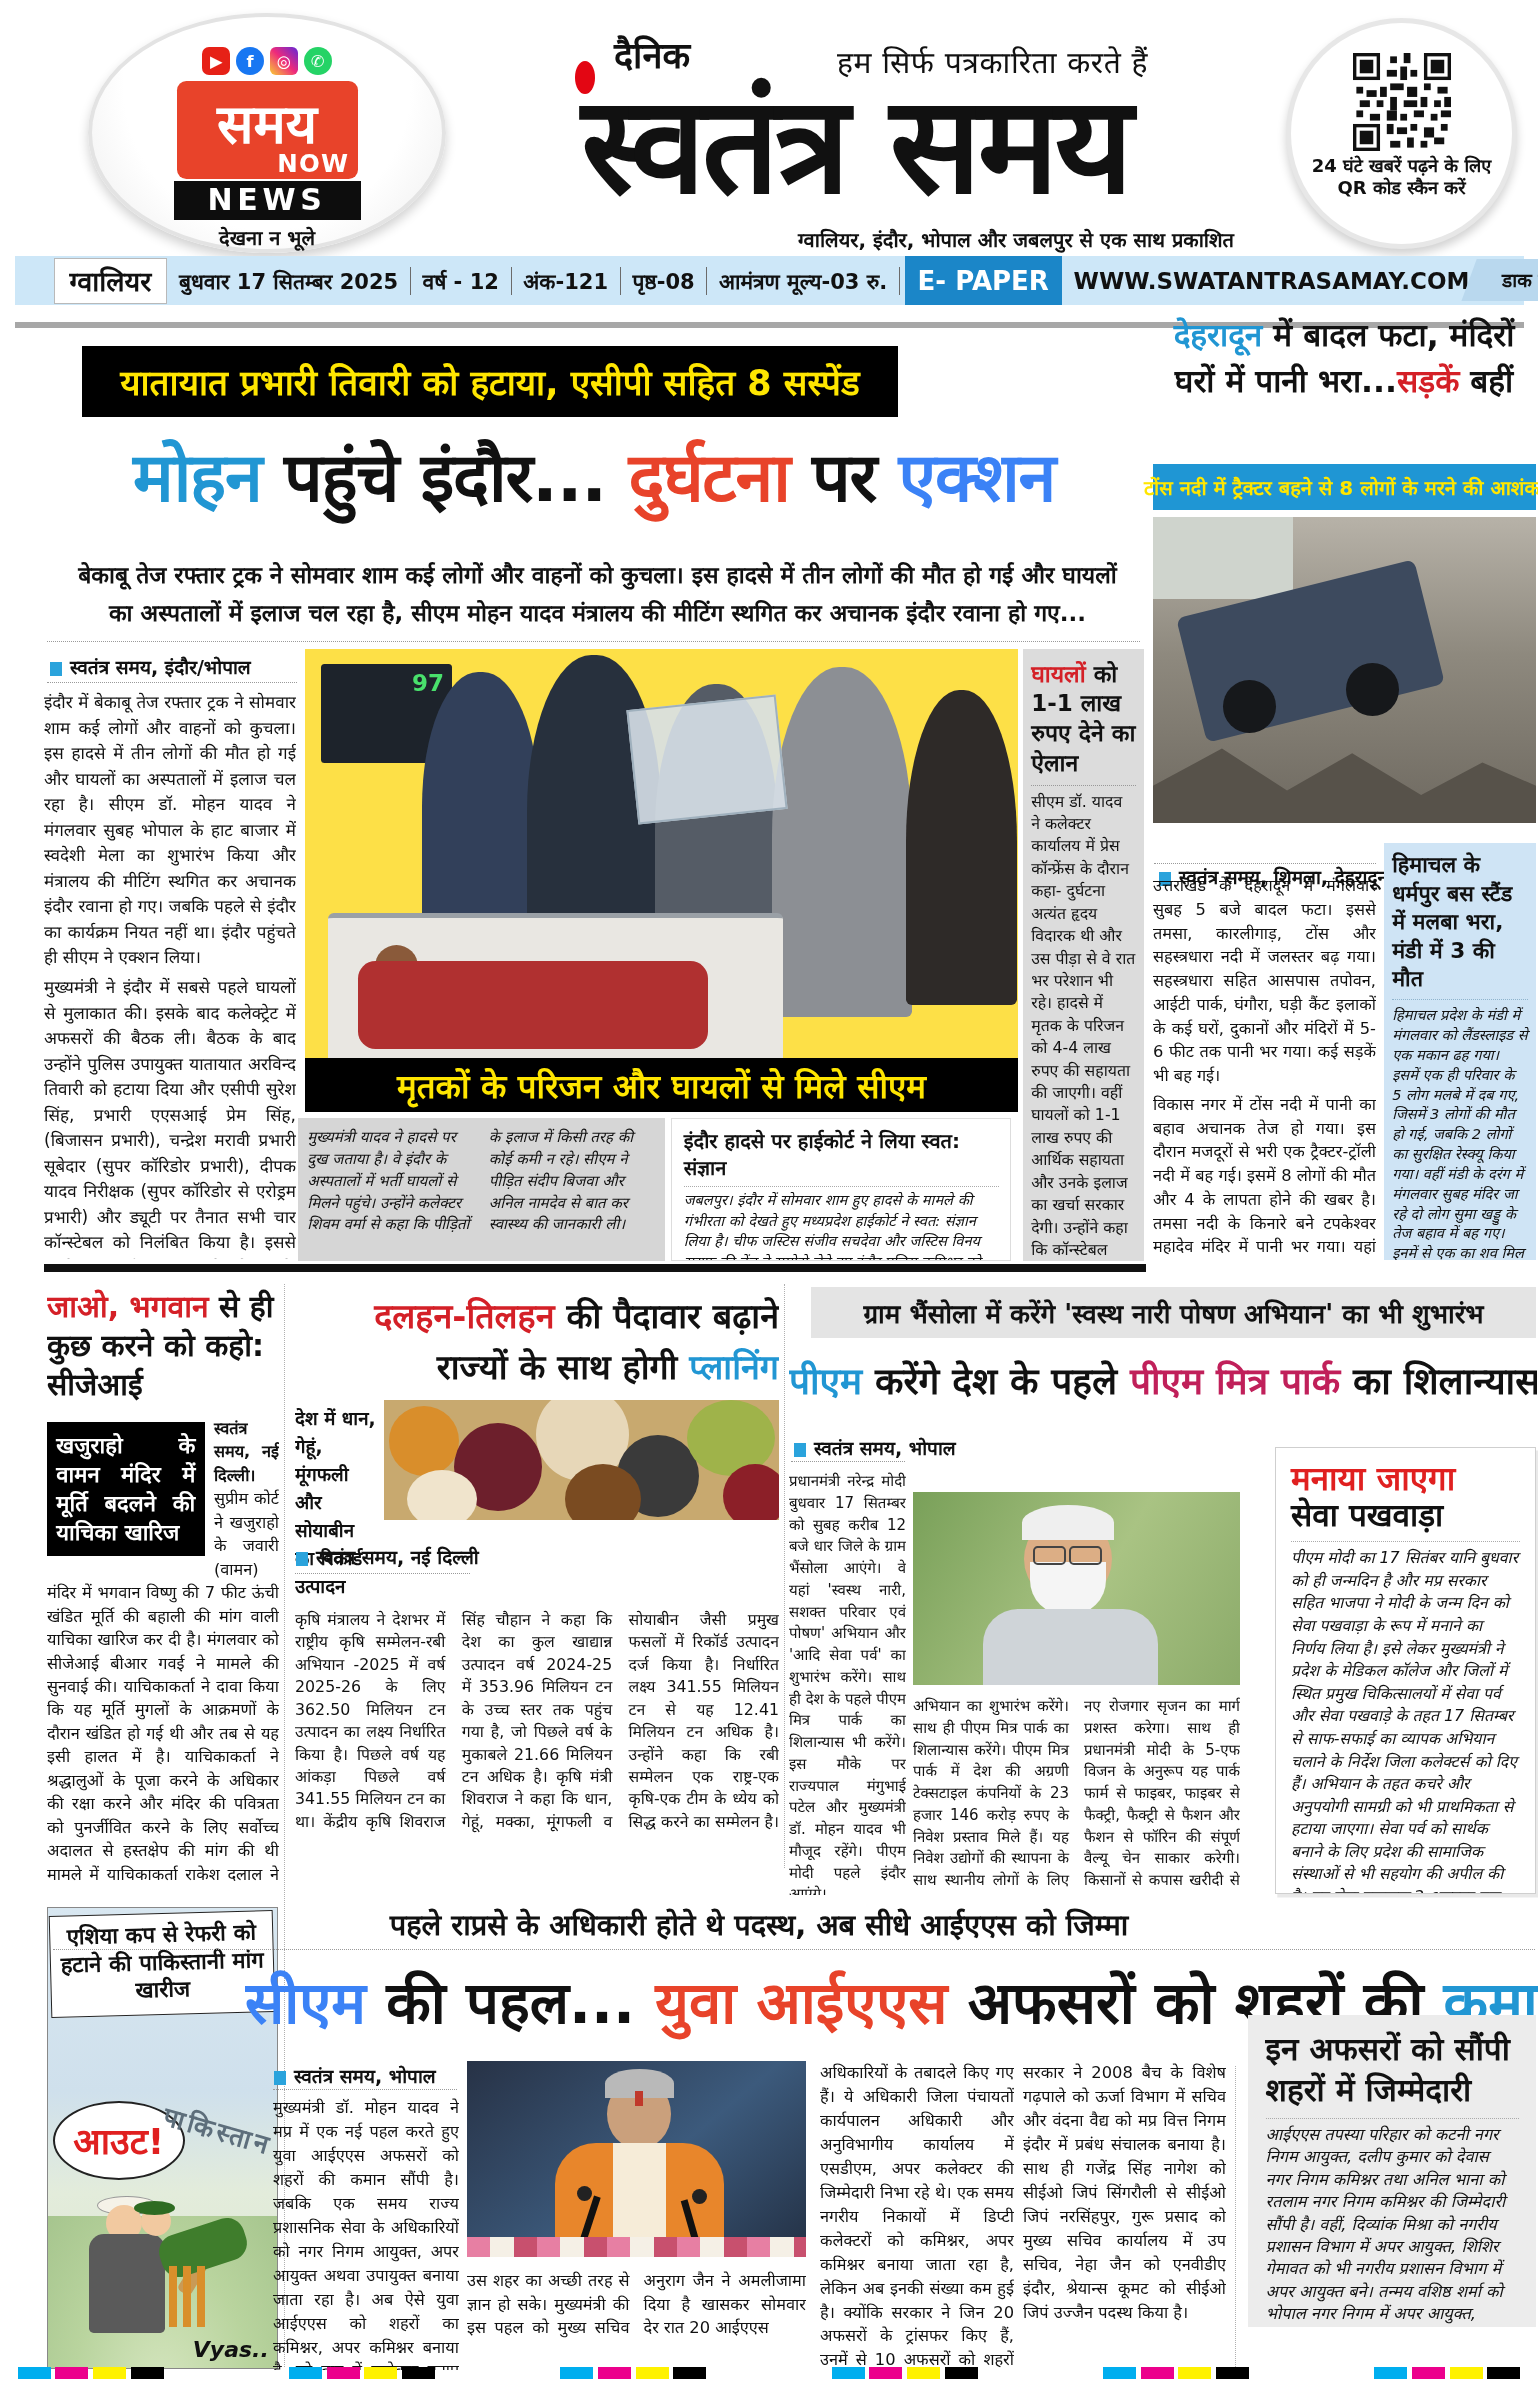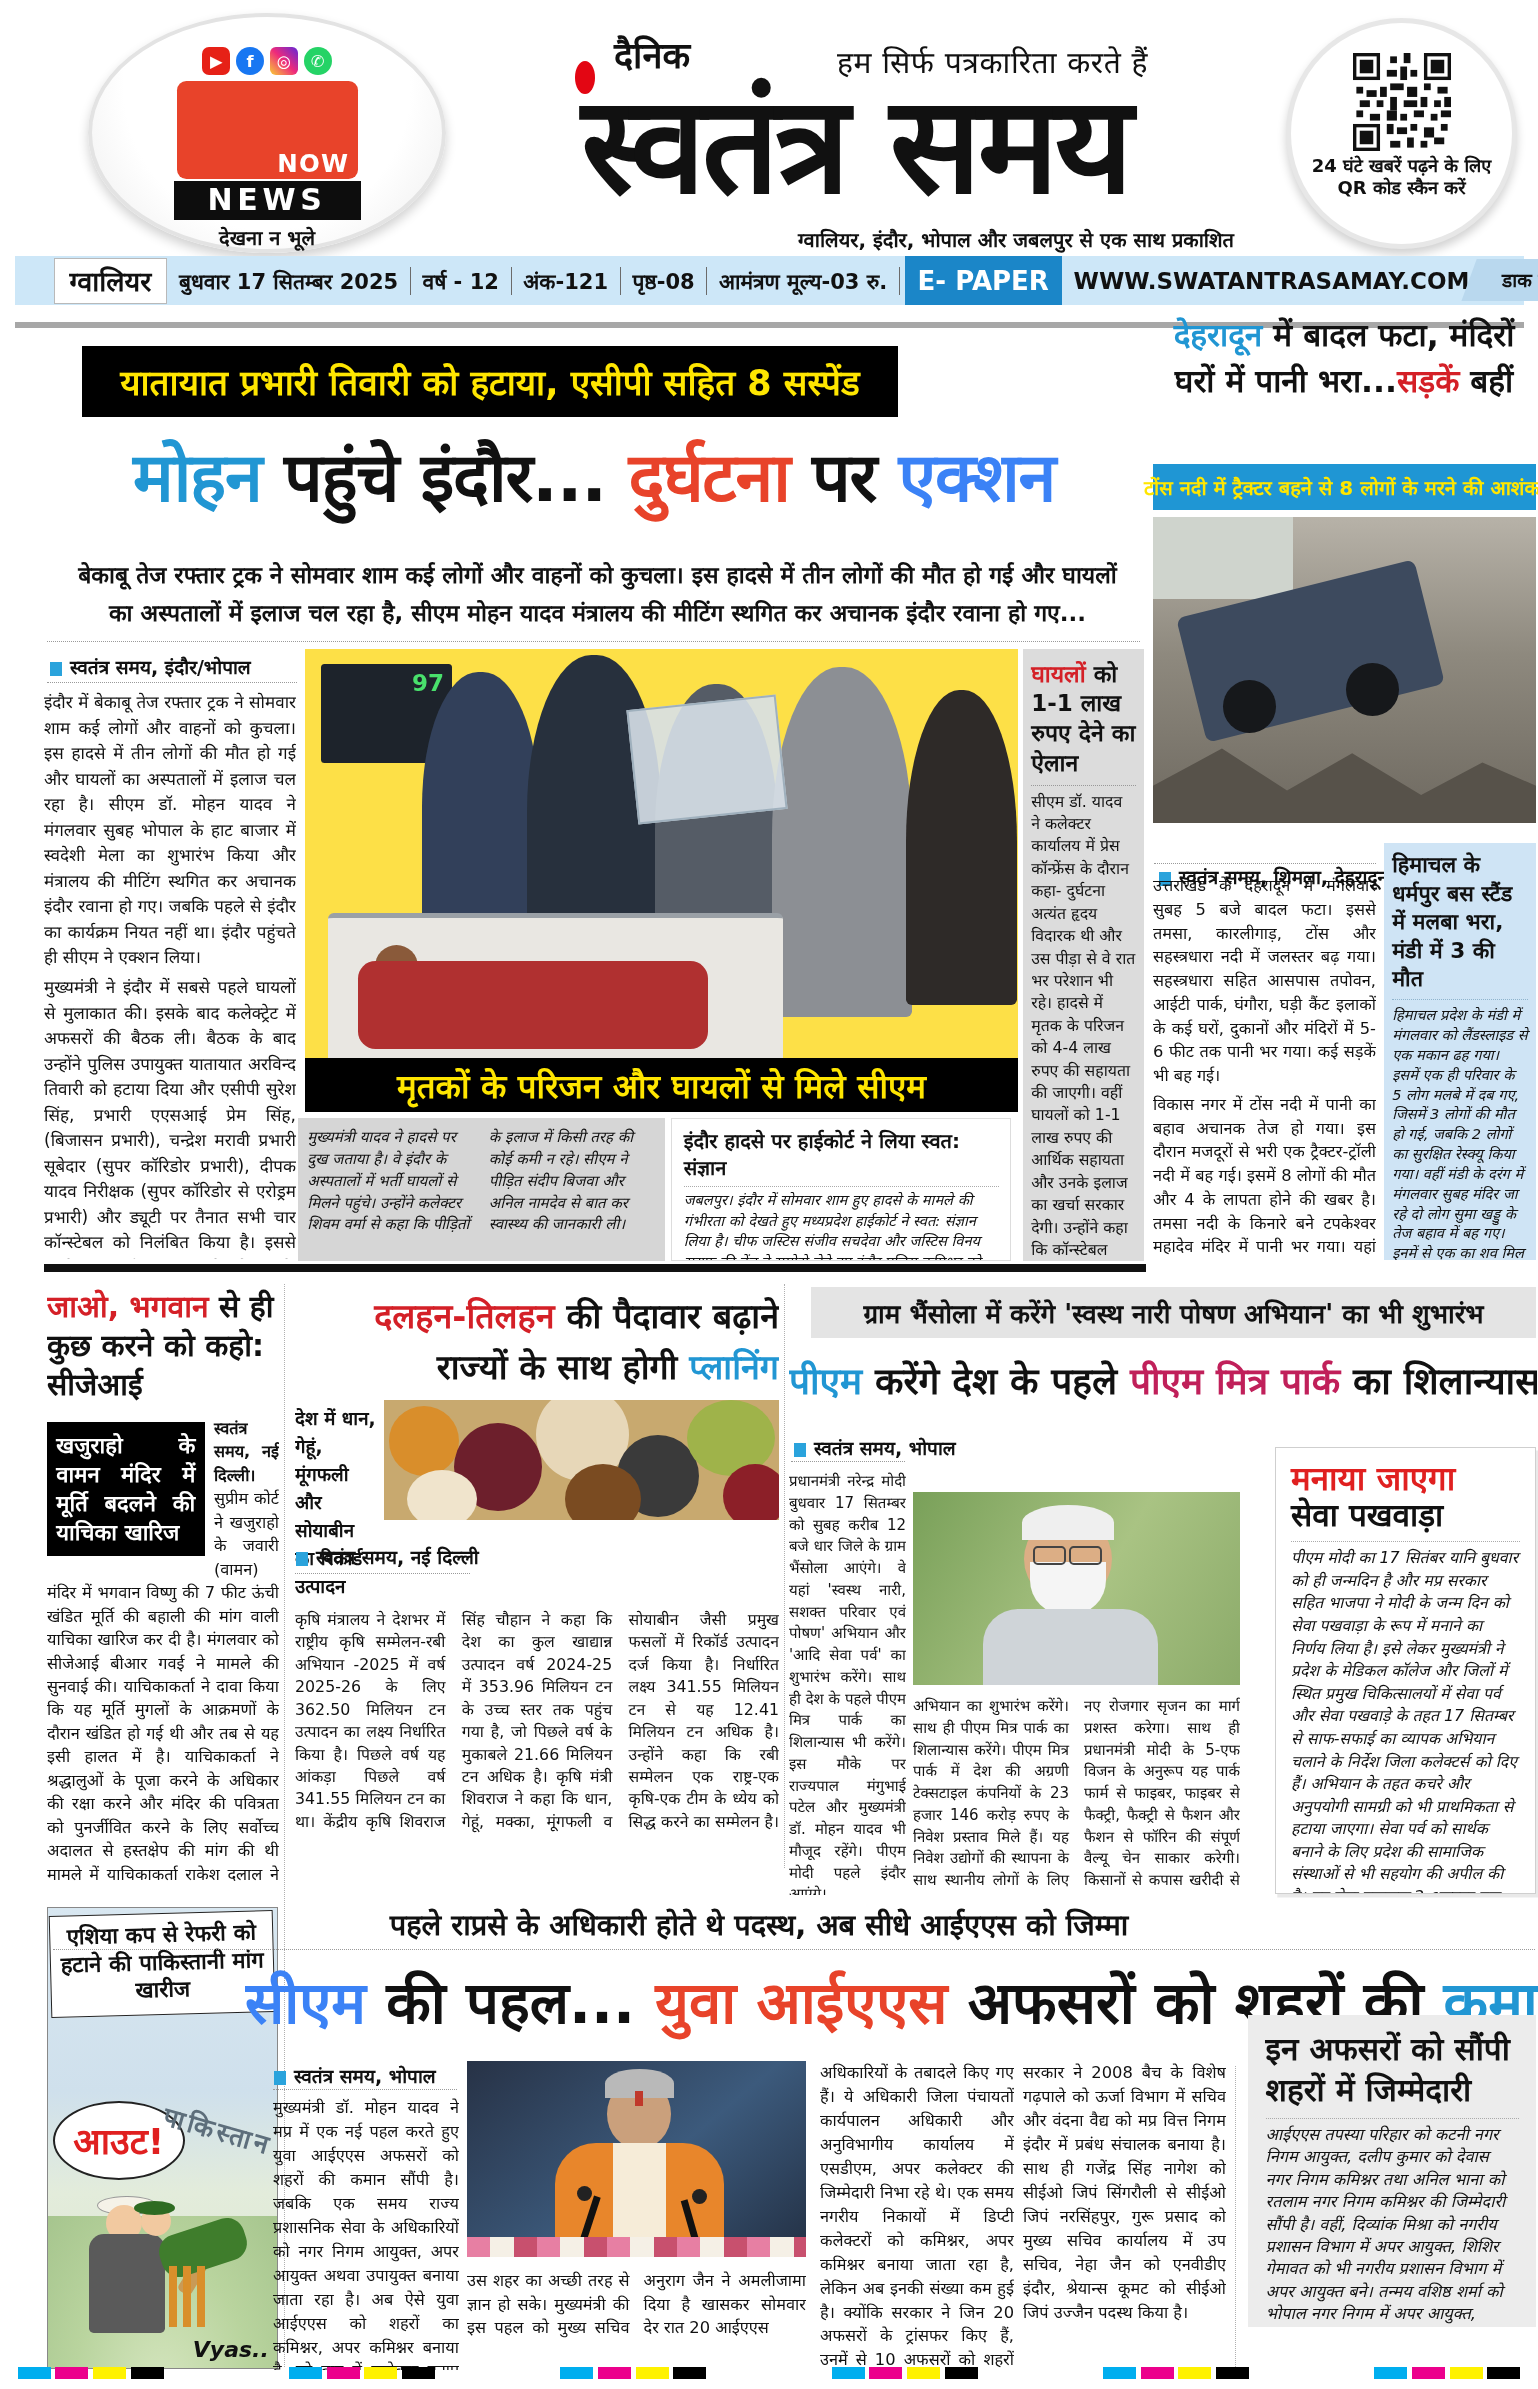--- a/index.html
+++ b/index.html
@@ -163,20 +163,21 @@
 <div class="page">
 
   <div class="abs logo-oval">
     <div class="social">
       <span class="sic yt">▶</span>
       <span class="sic fb">f</span>
       <span class="sic ig">◎</span>
       <span class="sic wa">✆</span>
     </div>
     <div class="logo-red">
+      <div class="nm">समय</div>
       <div class="now">NOW</div>
     </div>
     <div class="logo-news">NEWS</div>
     <div class="logo-tag">देखना न भूले</div>
   </div>
 
   <div class="abs dainik">दैनिक</div>
   <div class="abs reddot"></div>
   <div class="abs tagline">हम सिर्फ पत्रकारिता करते हैं</div>
   <div class="abs masthead">स्वतंत्र समय</div>

